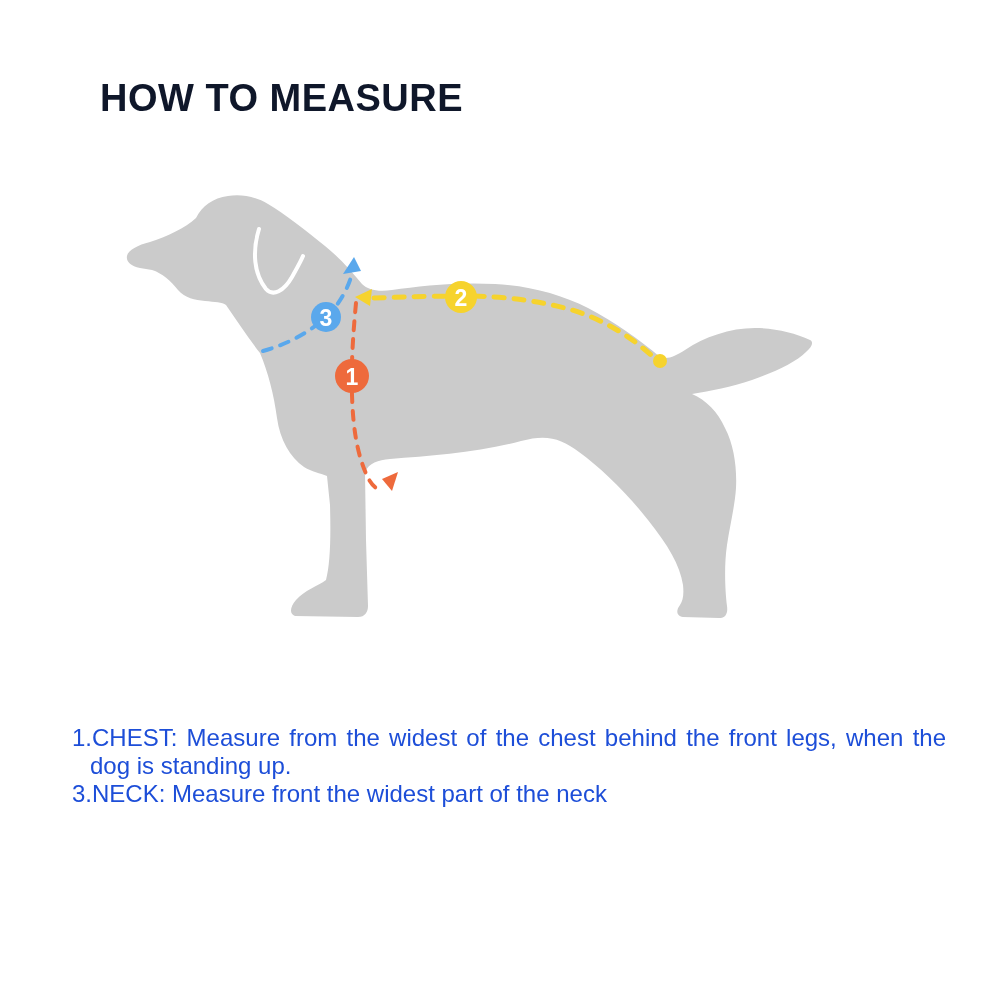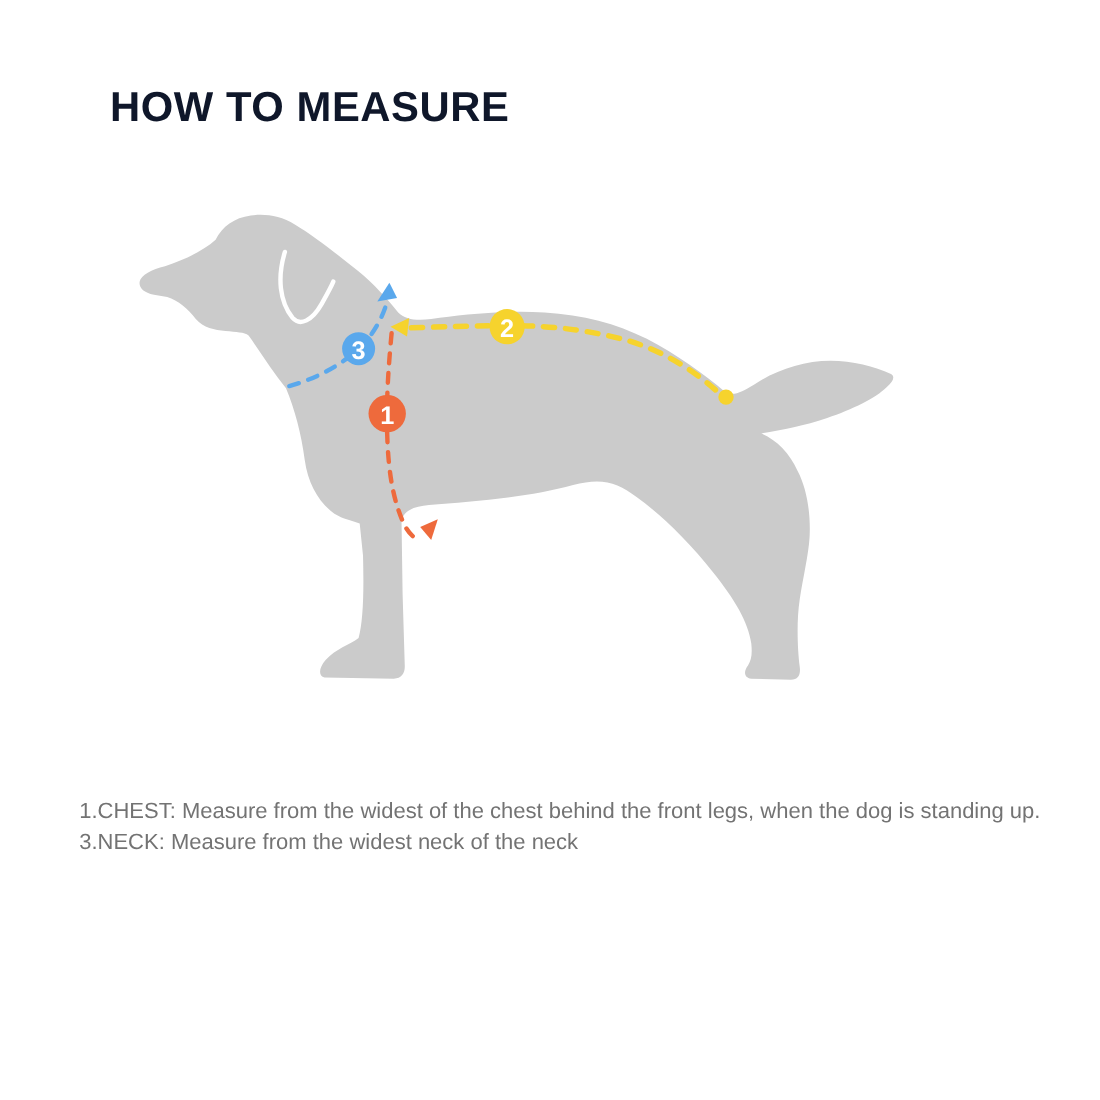--- a/index.html
+++ b/index.html
@@ -11,21 +11,21 @@
     position:absolute;left:100px;top:78px;margin:0;
     font-size:38px;font-weight:600;letter-spacing:.5px;line-height:1.1;
     color:#0f172a;
   }
   .diagram-svg{position:absolute;left:0;top:0;}
   .marker-num{
     font-family:"Liberation Sans", sans-serif;font-weight:bold;font-size:23px;
   }
   .instructions{
     position:absolute;left:55px;width:891px;top:724px;
-    font-size:20px;line-height:28px;color:#737373;
+    font-size:24px;line-height:28px;color:#1d4ed8;
   }
   .instr{
     margin:0;padding-left:35px;text-indent:-18px;text-align:justify;
   }
   .note{
     margin:0;padding-left:0;text-align:left;
   }
 </style>
 </head>
 <body>
@@ -104,14 +104,14 @@
     <text class="marker-num" x="461" y="298" fill="#ffffff" text-anchor="middle" dominant-baseline="central">2</text>
   </g>
   <g>
     <circle cx="326" cy="317" r="15" fill="#5aa8ec"></circle>
     <text class="marker-num" x="326" y="318" fill="#ffffff" text-anchor="middle" dominant-baseline="central">3</text>
   </g>
 </svg>
 
 <div class="instructions">
   <p class="instr"><span>1.</span><span>CHEST: Measure from the widest of the chest behind the front legs, when the dog is standing up.</span></p>
-  <p class="instr"><span>3.</span><span>NECK: Measure from the widest neck of the neck</span></p>
+  <p class="instr"><span>3.</span><span>NECK: Measure front the widest part of the neck</span></p>
 </div>
 
 </body></html>

